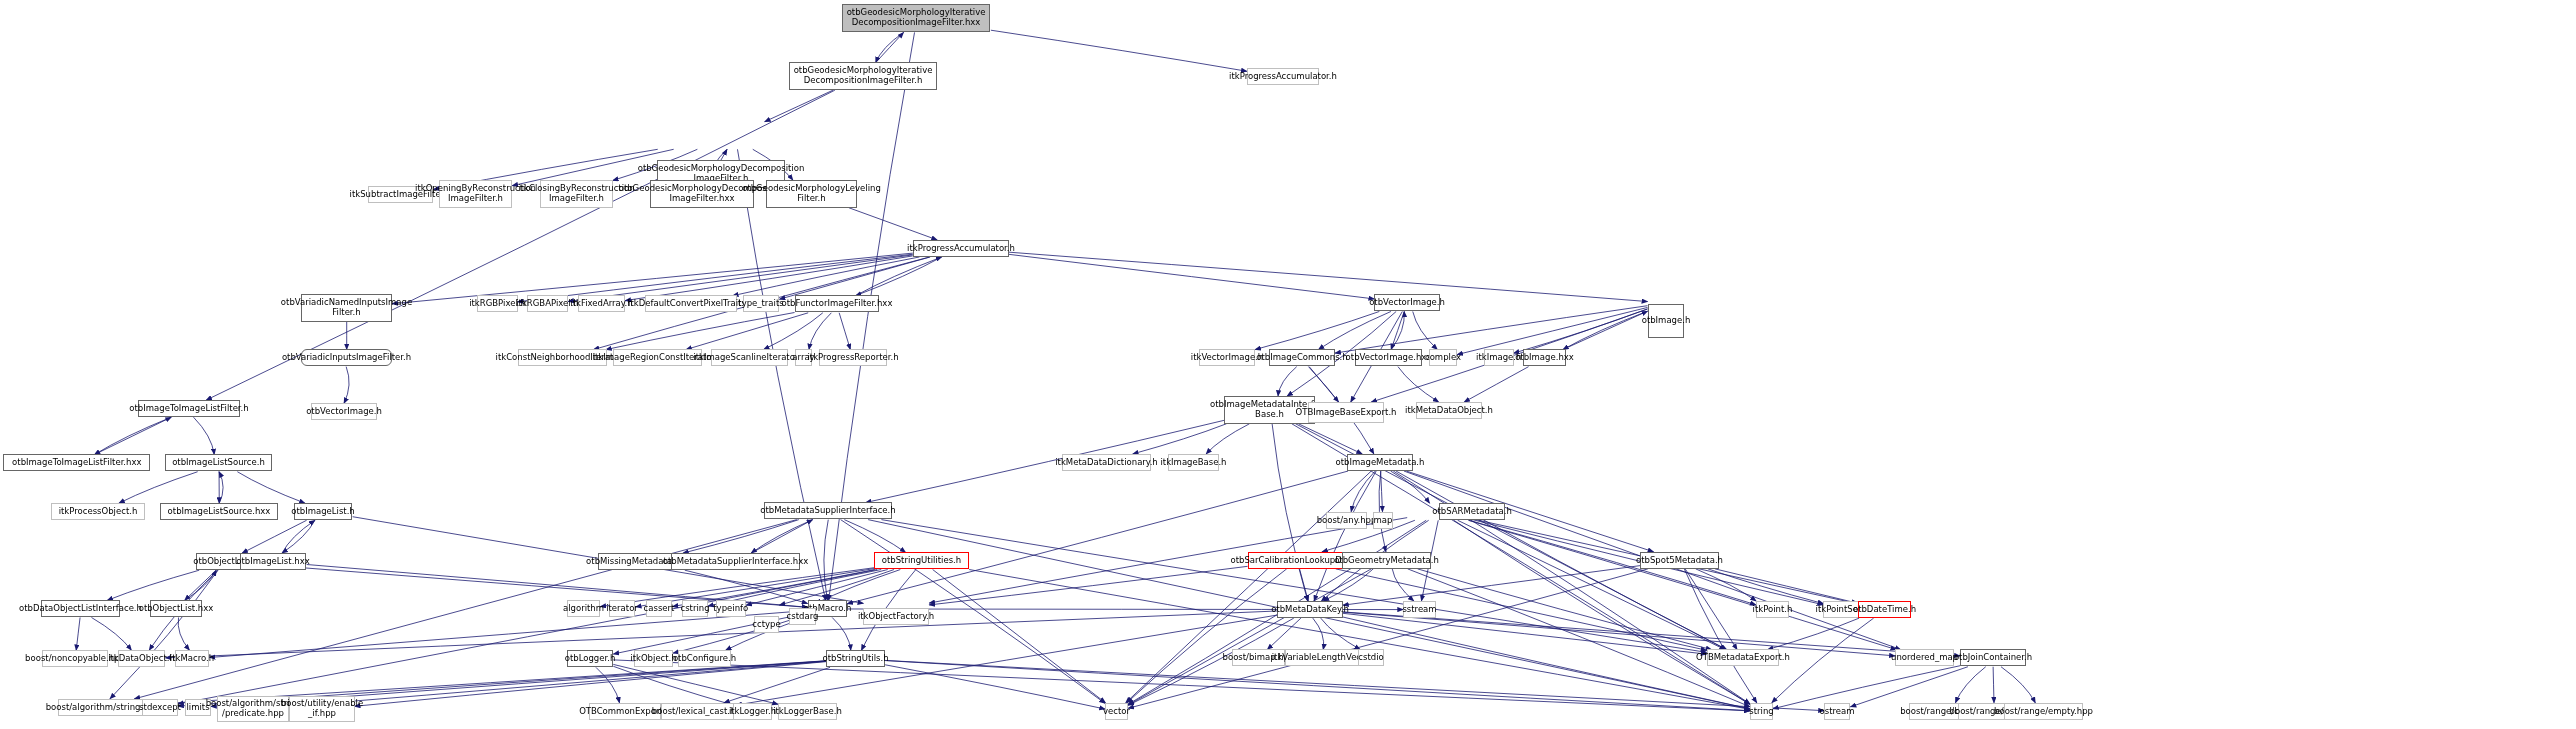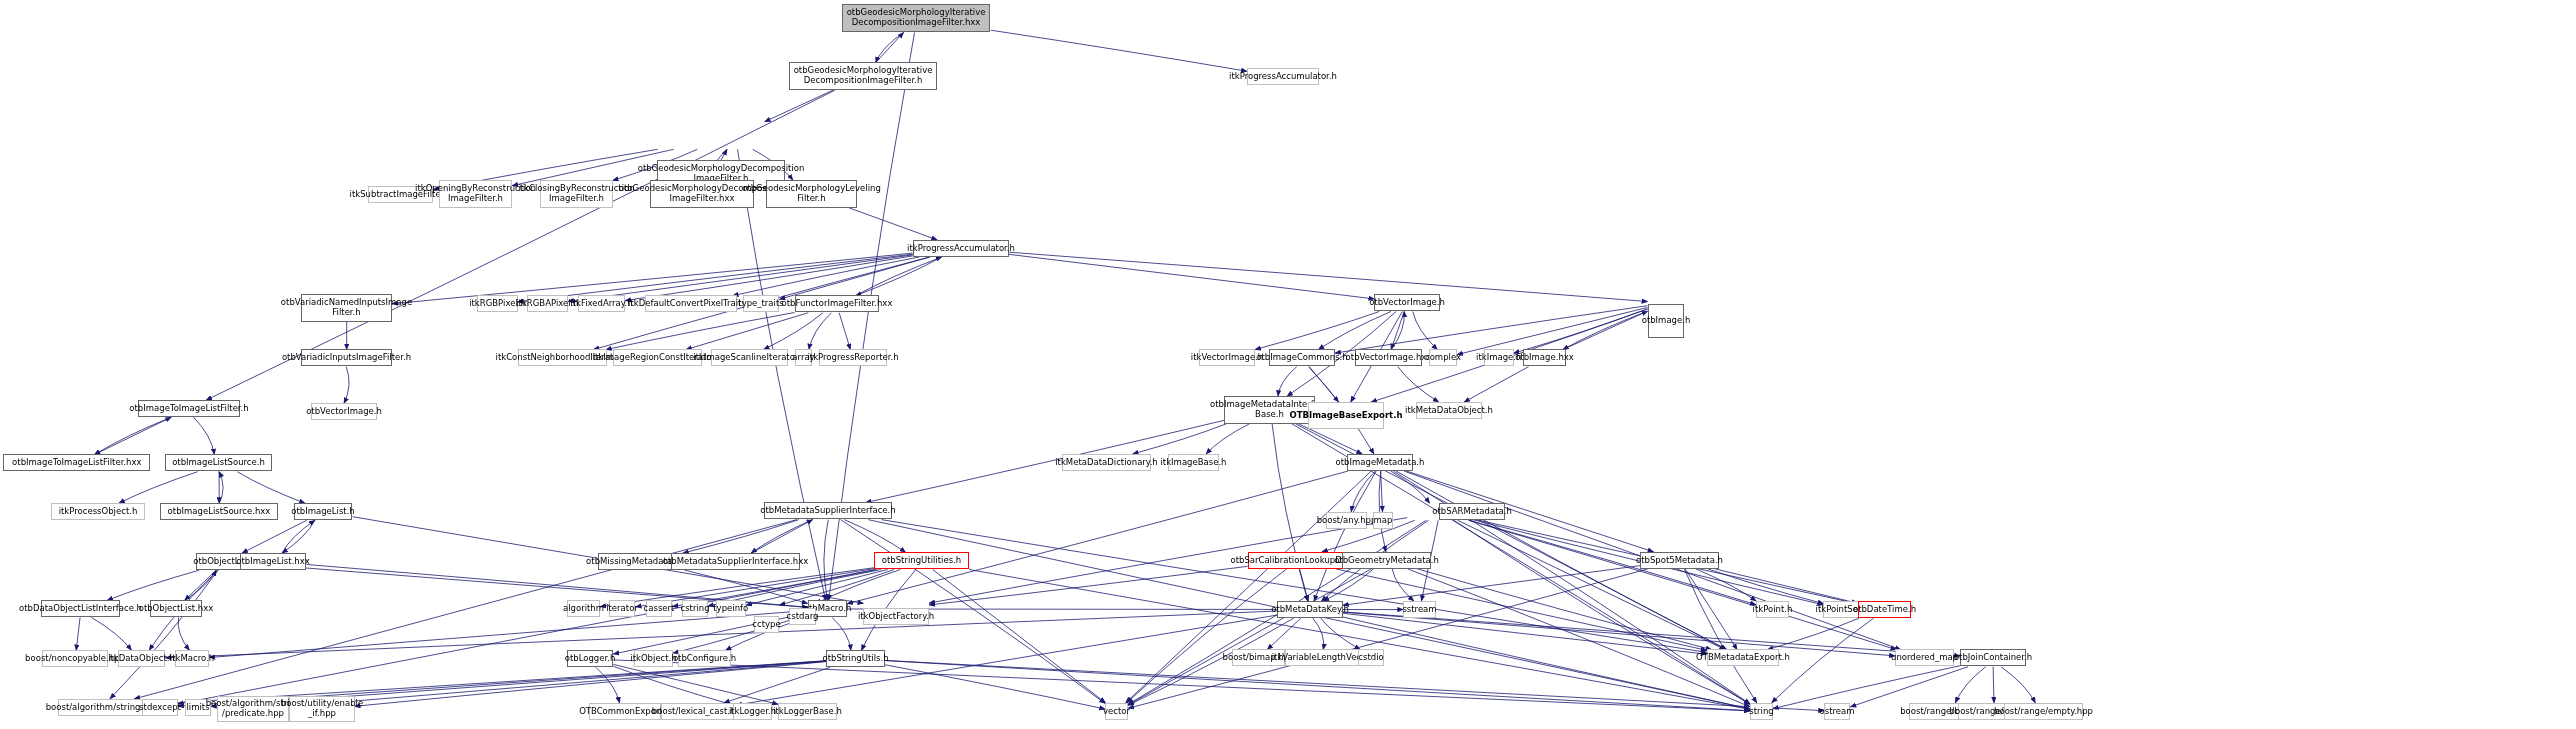--- a/index.html
+++ b/index.html
@@ -220,36 +220,36 @@
     <div class="node doc" style="left: 301px; top: 294px; width: 91px; height: 27.6px;">otbVariadicNamedInputsImage
 Filter.h</div>
     <div class="node ext" style="left: 477px; top: 295px; width: 41px; height: 17px;">itkRGBPixel.h</div>
     <div class="node ext" style="left: 527px; top: 295px; width: 41px; height: 17px;">itkRGBAPixel.h</div>
     <div class="node ext" style="left: 578px; top: 295px; width: 47px; height: 17px;">itkFixedArray.h</div>
     <div class="node ext" style="left: 645px; top: 295px; width: 92px; height: 17px;">itkDefaultConvertPixelTraits.h</div>
     <div class="node ext" style="left: 743px; top: 295px; width: 36px; height: 17px;">type_traits</div>
     <div class="node doc" style="left: 795px; top: 295px; width: 84px; height: 17px;">otbFunctorImageFilter.hxx</div>
     <div class="node doc" style="left: 1374px; top: 294px; width: 66px; height: 17px;">otbVectorImage.h</div>
     <div class="node doc" style="left: 1648px; top: 304px; width: 36px; height: 34px;">otbImage.h</div>
-    <div class="node doc" style="left: 301px; top: 349px; width: 91px; height: 17px;">otbVariadicInputsImageFilter.h</div>
+    <div class="node doc" style="left: 301px; top: 349px; width: 91px; height: 17px; border-radius: 6px;">otbVariadicInputsImageFilter.h</div>
     <div class="node ext" style="left: 518px; top: 349px; width: 89px; height: 17px;">itkConstNeighborhoodIterator.h</div>
     <div class="node ext" style="left: 613px; top: 349px; width: 89px; height: 17px;">itkImageRegionConstIterator.h</div>
     <div class="node ext" style="left: 711px; top: 349px; width: 77px; height: 17px;">itkImageScanlineIterator.h</div>
     <div class="node ext" style="left: 795px; top: 349px; width: 17px; height: 17px;">array</div>
     <div class="node ext" style="left: 819px; top: 349px; width: 68px; height: 17px;">itkProgressReporter.h</div>
     <div class="node ext" style="left: 1199px; top: 349px; width: 56px; height: 17px;">itkVectorImage.h</div>
     <div class="node doc" style="left: 1269px; top: 349px; width: 66px; height: 17px;">otbImageCommons.h</div>
     <div class="node doc" style="left: 1355px; top: 349px; width: 67px; height: 17px;">otbVectorImage.hxx</div>
     <div class="node ext" style="left: 1429px; top: 349px; width: 28px; height: 17px;">complex</div>
     <div class="node ext" style="left: 1484px; top: 349px; width: 29.5px; height: 17px;">itkImage.h</div>
     <div class="node doc" style="left: 1523px; top: 349px; width: 43px; height: 17px;">otbImage.hxx</div>
     <div class="node ext" style="left: 311px; top: 403px; width: 66px; height: 17px;">otbVectorImage.h</div>
     <div class="node doc" style="left: 1224px; top: 396px; width: 91px; height: 27.6px;">otbImageMetadataInterface
 Base.h</div>
-    <div class="node ext" style="left: 1308px; top: 402px; width: 76px; height: 27px; font-weight: bold;">OTBImageBaseExport.h</div>
+    <div class="node ext" style="left: 1308px; top: 402px; width: 76px; height: 21px;">OTBImageBaseExport.h</div>
     <div class="node ext" style="left: 1416px; top: 402px; width: 66px; height: 17px;">itkMetaDataObject.h</div>
     <div class="node doc" style="left: 138px; top: 400px; width: 102px; height: 17px;">otbImageToImageListFilter.h</div>
     <div class="node doc" style="left: 3.3px; top: 454px; width: 147px; height: 17px;">otbImageToImageListFilter.hxx</div>
     <div class="node doc" style="left: 165px; top: 454px; width: 107px; height: 17px;">otbImageListSource.h</div>
     <div class="node ext" style="left: 51px; top: 503px; width: 94px; height: 17px;">itkProcessObject.h</div>
     <div class="node doc" style="left: 160px; top: 503px; width: 118px; height: 17px;">otbImageListSource.hxx</div>
     <div class="node doc" style="left: 294px; top: 503px; width: 58px; height: 17px;">otbImageList.h</div>
     <div class="node ext" style="left: 1062px; top: 454px; width: 89px; height: 17px;">itkMetaDataDictionary.h</div>
     <div class="node ext" style="left: 1168px; top: 454px; width: 51px; height: 17px;">itkImageBase.h</div>
     <div class="node doc" style="left: 1347px; top: 454px; width: 66px; height: 17px;">otbImageMetadata.h</div>

